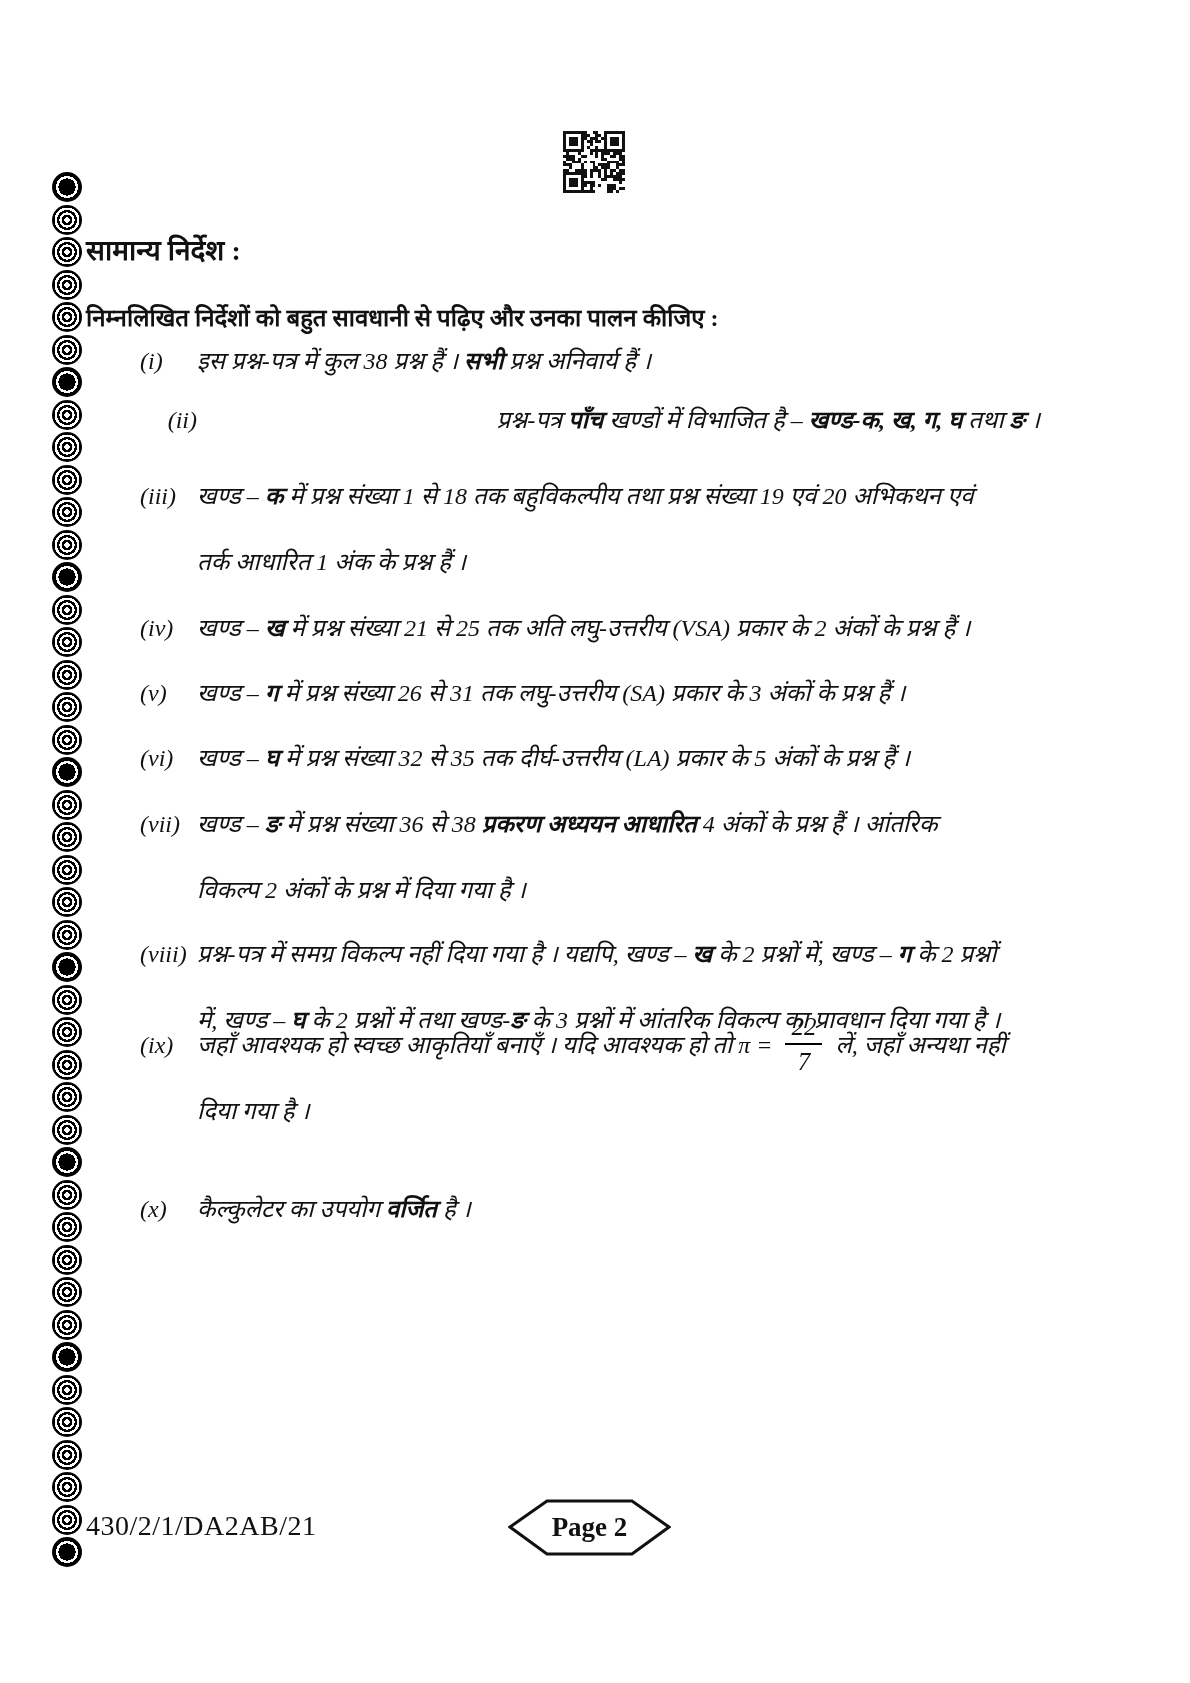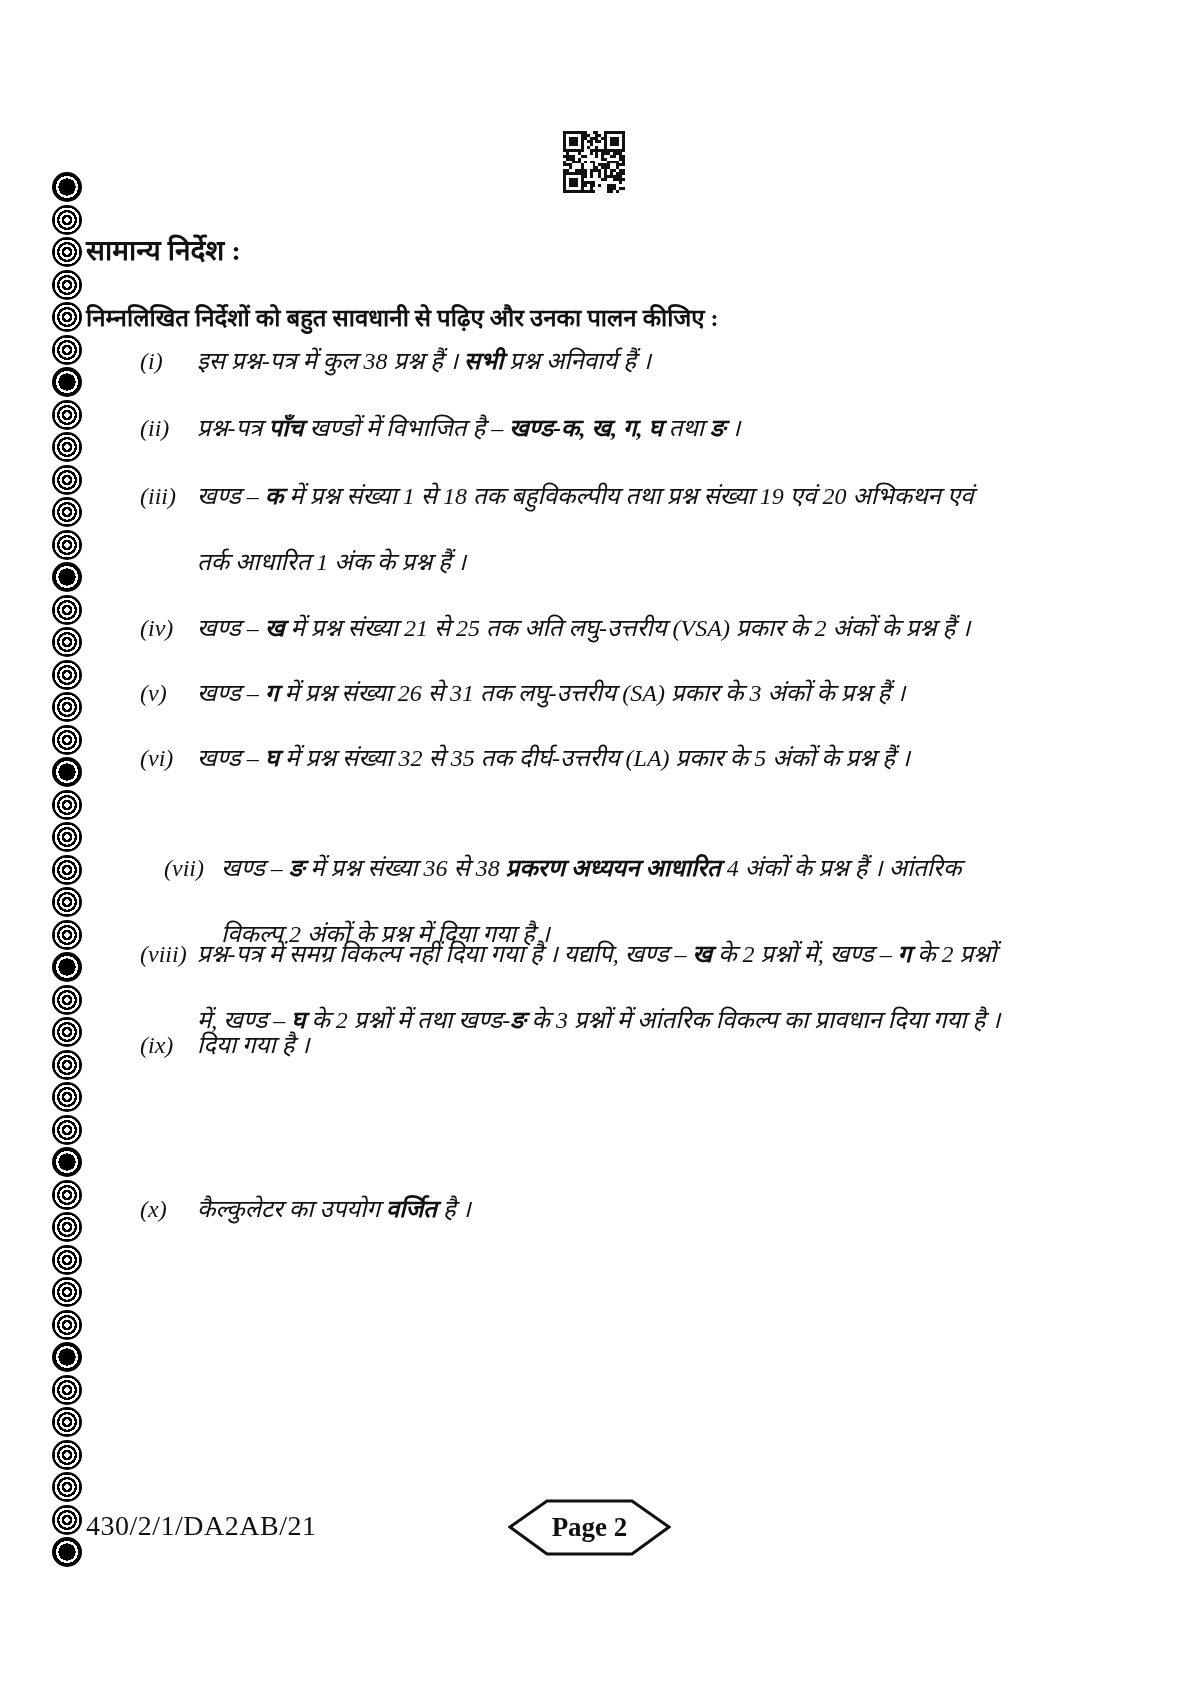--- a/index.html
+++ b/index.html
@@ -278,21 +278,21 @@
 
   <div class="intro">निम्नलिखित निर्देशों को बहुत सावधानी से पढ़िए और उनका पालन कीजिए :</div>
 
   <div id="instructions">
       <div class="inst" style="top: 328px;">
         <span class="inum">(i)</span>
         <div class="ilines">
           <div class="iline">इस प्रश्न-पत्र में कुल 38 प्रश्न हैं । <b>सभी</b> प्रश्न अनिवार्य हैं ।</div>
         </div>
       </div>
-      <div class="inst" style="top: 395px;">
+      <div class="inst" style="top: 387px; text-align: right;">
         <span class="inum">(ii)</span>
         <div class="ilines">
           <div class="iline">प्रश्न-पत्र <b>पाँच</b> खण्डों में विभाजित है – <b>खण्ड-क, ख, ग, घ</b> तथा <b>ङ</b> ।</div>
         </div>
       </div>
       <div class="inst" style="top: 463px;">
         <span class="inum">(iii)</span>
         <div class="ilines">
           <div class="iline">खण्ड – <b>क</b> में प्रश्न संख्या 1 से 18 तक बहुविकल्पीय तथा प्रश्न संख्या 19 एवं 20 अभिकथन एवं</div>
           <div class="iline">तर्क आधारित 1 अंक के प्रश्न हैं ।</div>
@@ -309,37 +309,41 @@
         <div class="ilines">
           <div class="iline">खण्ड – <b>ग</b> में प्रश्न संख्या 26 से 31 तक लघु-उत्तरीय (SA) प्रकार के 3 अंकों के प्रश्न हैं ।</div>
         </div>
       </div>
       <div class="inst" style="top: 725px;">
         <span class="inum">(vi)</span>
         <div class="ilines">
           <div class="iline">खण्ड – <b>घ</b> में प्रश्न संख्या 32 से 35 तक दीर्घ-उत्तरीय (LA) प्रकार के 5 अंकों के प्रश्न हैं ।</div>
         </div>
       </div>
-      <div class="inst" style="top: 835px; margin-left: 24px;">
+      <div class="inst" style="top: 791px;">
         <span class="inum">(vii)</span>
         <div class="ilines">
           <div class="iline">खण्ड – <b>ङ</b> में प्रश्न संख्या 36 से 38 <b>प्रकरण अध्ययन आधारित</b> 4 अंकों के प्रश्न हैं । आंतरिक</div>
           <div class="iline">विकल्प 2 अंकों के प्रश्न में दिया गया है ।</div>
         </div>
       </div>
       <div class="inst" style="top: 921px;">
         <span class="inum">(viii)</span>
         <div class="ilines">
           <div class="iline">प्रश्न-पत्र में समग्र विकल्प नहीं दिया गया है । यद्यपि, खण्ड – <b>ख</b> के 2 प्रश्नों में, खण्ड – <b>ग</b> के 2 प्रश्नों</div>
           <div class="iline">में, खण्ड – <b>घ</b> के 2 प्रश्नों में तथा खण्ड-<b>ङ</b> के 3 प्रश्नों में आंतरिक विकल्प का प्रावधान दिया गया है ।</div>
         </div>
       </div>
       <div class="inst" style="top: 1012px;">
         <span class="inum">(ix)</span>
         <div class="ilines">
+          <div class="iline">जहाँ आवश्यक हो स्वच्छ आकृतियाँ बनाएँ । यदि आवश्यक हो तो π = <span class="frac">
+              <span class="fnum">22</span>
+              <span class="fden">7</span>
+            </span> लें, जहाँ अन्यथा नहीं</div>
           <div class="iline">दिया गया है ।</div>
         </div>
       </div>
       <div class="inst" style="top: 1176px;">
         <span class="inum">(x)</span>
         <div class="ilines">
           <div class="iline">कैल्कुलेटर का उपयोग <b>वर्जित</b> है ।</div>
         </div>
       </div>
     </div>

